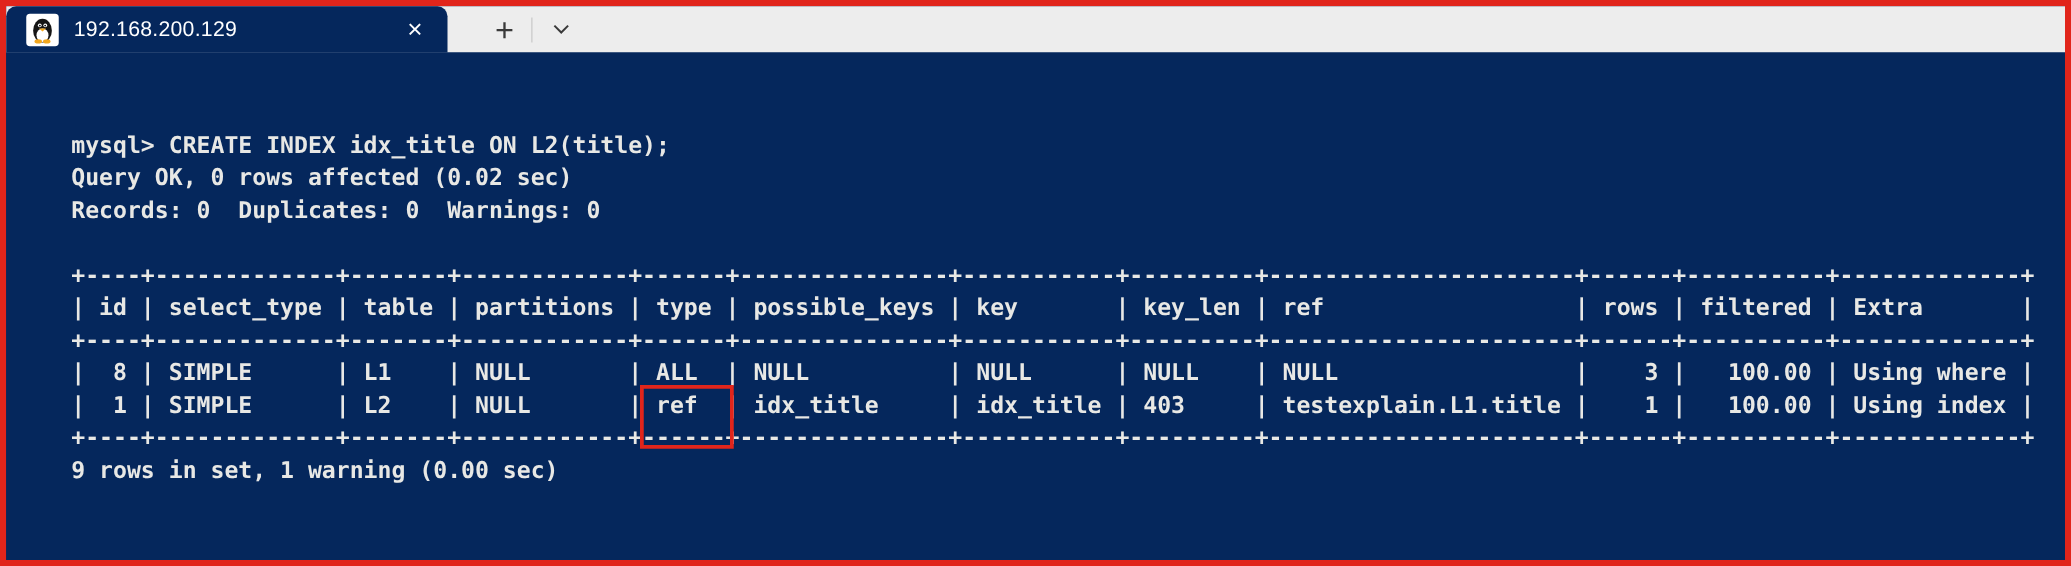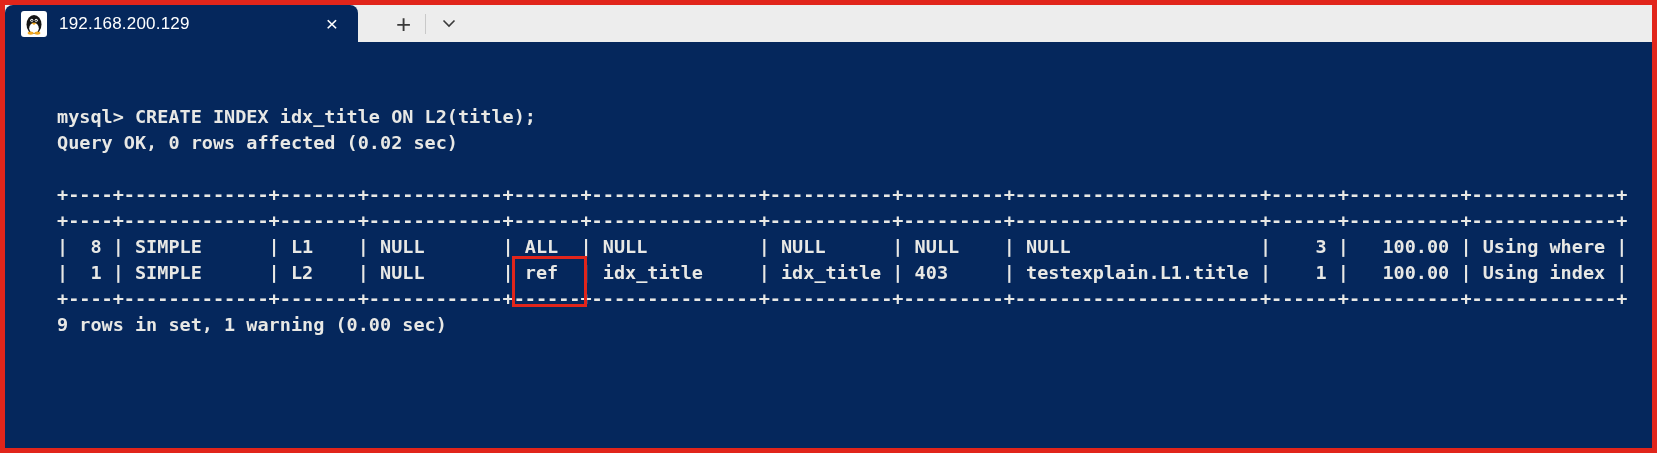--- a/index.html
+++ b/index.html
@@ -123,22 +123,24 @@
           </svg>
         </span>
       </button>
     </div>
   </div>
 
   <div class="terminal">
     <div>
         <div class="term-line">mysql&gt; CREATE INDEX idx_title ON L2(title);</div>
         <div class="term-line">Query OK, 0 rows affected (0.02 sec)</div>
+        <div class="term-line">Records: 0  Duplicates: 0  Warnings: 0</div>
         <div class="term-line">&nbsp;</div>
         <div class="term-line">+----+-------------+-------+------------+------+---------------+-----------+---------+----------------------+------+----------+-------------+</div>
+        <div class="term-line">| id | select_type | table | partitions | type | possible_keys | key       | key_len | ref                  | rows | filtered | Extra       |</div>
         <div class="term-line">+----+-------------+-------+------------+------+---------------+-----------+---------+----------------------+------+----------+-------------+</div>
         <div class="term-line">|  8 | SIMPLE      | L1    | NULL       | ALL  | NULL          | NULL      | NULL    | NULL                 |    3 |   100.00 | Using where |</div>
         <div class="term-line">|  1 | SIMPLE      | L2    | NULL       |<span class="hl-box"> ref  </span>| idx_title     | idx_title | 403     | testexplain.L1.title |    1 |   100.00 | Using index |</div>
         <div class="term-line">+----+-------------+-------+------------+------+---------------+-----------+---------+----------------------+------+----------+-------------+</div>
         <div class="term-line">9 rows in set, 1 warning (0.00 sec)</div>
       </div>
   </div>
 
 </div>
 

